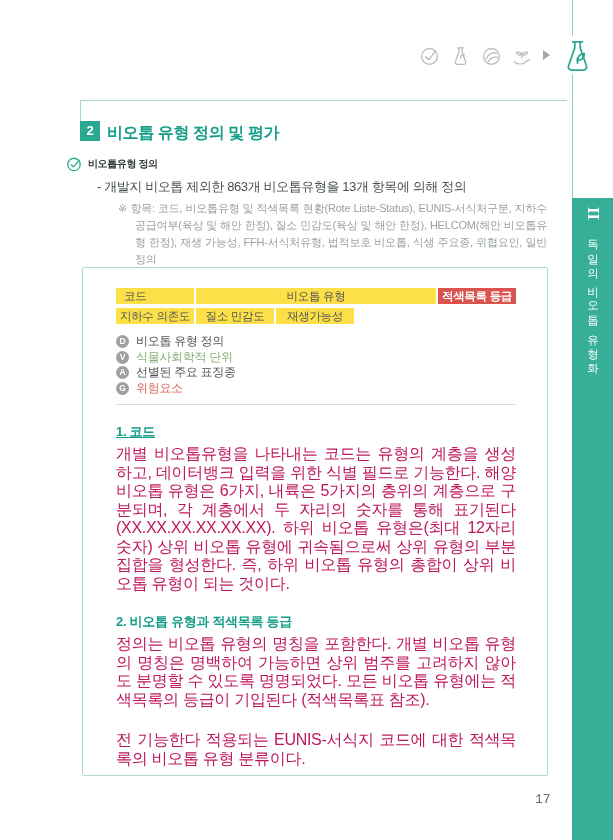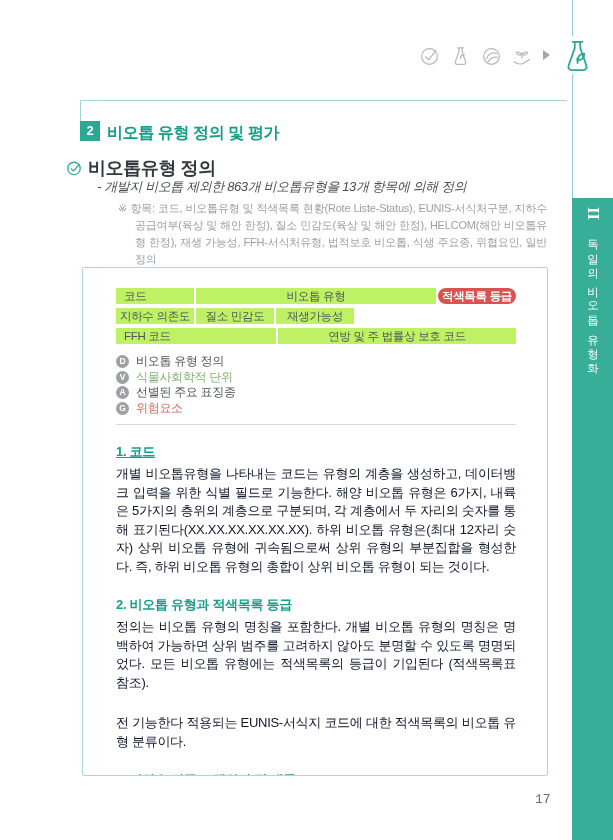--- a/index.html
+++ b/index.html
@@ -33,51 +33,51 @@
   
   .header-rule { position:absolute; left:80px; top:100px; width:487px; height:21px;
     border-top:1px solid #a6d9cb; border-left:1px solid #a6d9cb; }
   .sec-no { position:absolute; left:80px; top:121px; width:20px; height:20px; background:#2aa891;
     color:#fff; font-size:13px; font-weight:bold; text-align:center; line-height:20px; }
   .sec-title { position:absolute; left:107px; top:123px; font-size:16px; font-weight:bold;
     color:#149e86; letter-spacing:-0.4px; }
 
   
   .sub-head { position:absolute; left:66px; top:156px; display:flex; align-items:center; }
-  .sub-head .t { margin-left:6px; font-size:18px; font-weight:bold; color:#33383b; letter-spacing:-0.4px; }
-  .sub-bullet { position:absolute; left:97px; top:178px; font-size:13px; color:#464f4c; letter-spacing:-0.4px;font-style:italic; }
+  .sub-head .t { margin-left:6px; font-size:10px; font-weight:bold; color:#33383b; letter-spacing:-0.4px; }
+  .sub-bullet { position:absolute; left:97px; top:178px; font-size:13px; color:#464f4c; letter-spacing:-0.4px; }
   .sub-note { position:absolute; left:118px; top:200px; width:429px; font-size:11px; line-height:17px;
     color:#9aa0a4; text-align:justify; padding-left:17px; text-indent:-17px; letter-spacing:-0.2px; }
 
   
   .info-box { position:absolute; left:82px; top:267px; width:466px; height:509px;
     border:1px solid #a9dbd0; border-radius:2px; background:#fff; padding:20px 31px 0 33px; overflow:hidden; }
 
   .spec-table .trow { display:flex; gap:2px; margin-bottom:4px; }
-  .cell { height:16px; line-height:16px; background:#bef264; color:#50555a; font-size:11.5px;
+  .cell { height:16px; line-height:16px; background:#fde047; color:#50555a; font-size:11.5px;
     padding:0 8px; white-space:nowrap; overflow:hidden; letter-spacing:-0.3px; }
   .cell.c { text-align:center; padding:0 2px; }
-  .cell.red { background:#d95450; color:#ffffff; font-weight:bold;border-radius:8px; }
+  .cell.red { background:#d95450; color:#ffffff; font-weight:bold; }
   .w78 { width:78px; } .w240 { width:240px; } .w160 { width:160px; } .w238 { width:238px; }
 
   .legend { margin-top:10px; }
   .legend-item { display:flex; align-items:center; height:15.5px; margin-bottom:0; }
   .badge { width:13px; height:13px; border-radius:50%; background:#9da1a1; color:#fff; font-size:8.5px;
     font-weight:bold; text-align:center; line-height:13px; margin-right:7px; flex:none; }
   .legend-label { font-size:12px; letter-spacing:-0.3px; color:#4c5256; }
   .legend-label.tone-green { color:#82b072; }
   .legend-label.tone-red { color:#d9675e; }
 
   .divider { border-top:1px solid #dadada; margin-top:8px; }
 
   .section { margin-top:22px; }
   .section.first { margin-top:20px; }
   .section h4 { font-size:13px; line-height:14px; color:#159e87; letter-spacing:-0.3px; margin-bottom:6px; }
   .section h4.u { text-decoration:underline; }
-  .section p { font-size:13px; color:#0f172a; line-height:18.5px; text-align:justify; letter-spacing:-0.3px; }
+  .section p { font-size:16px; color:#be185d; line-height:18.5px; text-align:justify; letter-spacing:-0.3px; }
 
   .page-num { position:absolute; left:535px; top:792px; font-size:13px; color:#6e6e6e;font-family:Liberation Mono, monospace; }
 
   svg { display:block; }
 </style>
 </head>
 <body>
 
 <div class="page">
 
@@ -154,24 +154,20 @@
       <div class="trow">
         <div class="cell w78">코드</div>
         <div class="cell w240 c">비오톱 유형</div>
         <div class="cell w78 red c">적색목록 등급</div>
       </div>
       <div class="trow">
         <div class="cell w78 c">지하수 의존도</div>
         <div class="cell w78 c">질소 민감도</div>
         <div class="cell w78 c">재생가능성</div>
       </div>
-      <div class="trow">
-        <div class="cell w160">FFH 코드</div>
-        <div class="cell w238 c">연방 및 주 법률상 보호 코드</div>
-      </div>
     </div>
 
     <div class="legend">
       <div class="legend-item">
         <span class="badge">D</span>
         <span class="legend-label">비오톱 유형 정의</span>
       </div>
       <div class="legend-item">
         <span class="badge">V</span>
         <span class="legend-label tone-green">식물사회학적 단위</span>

